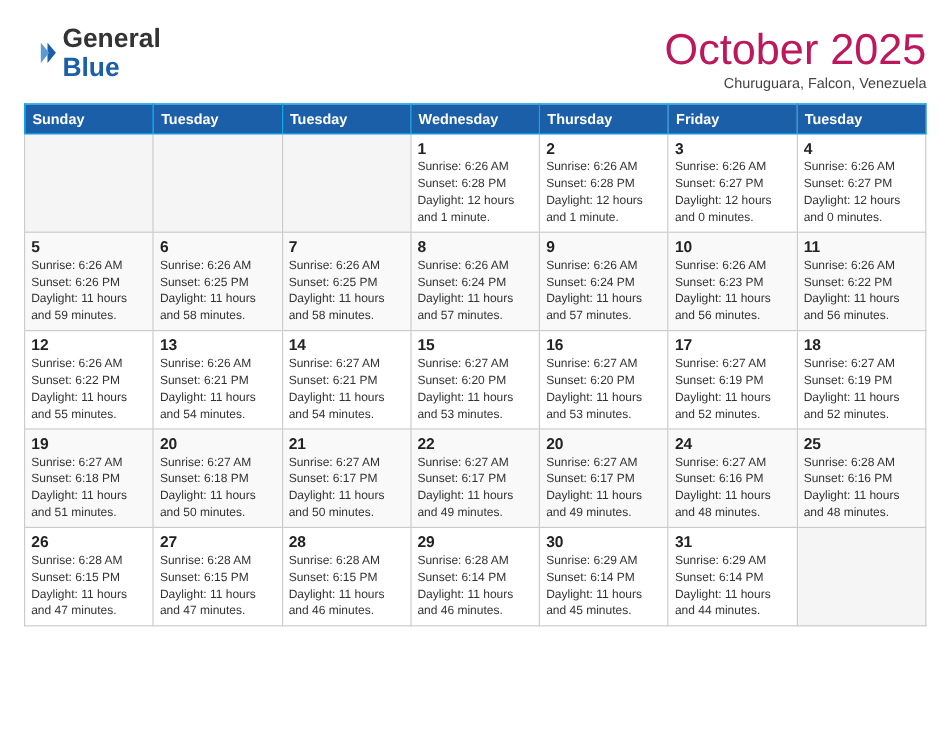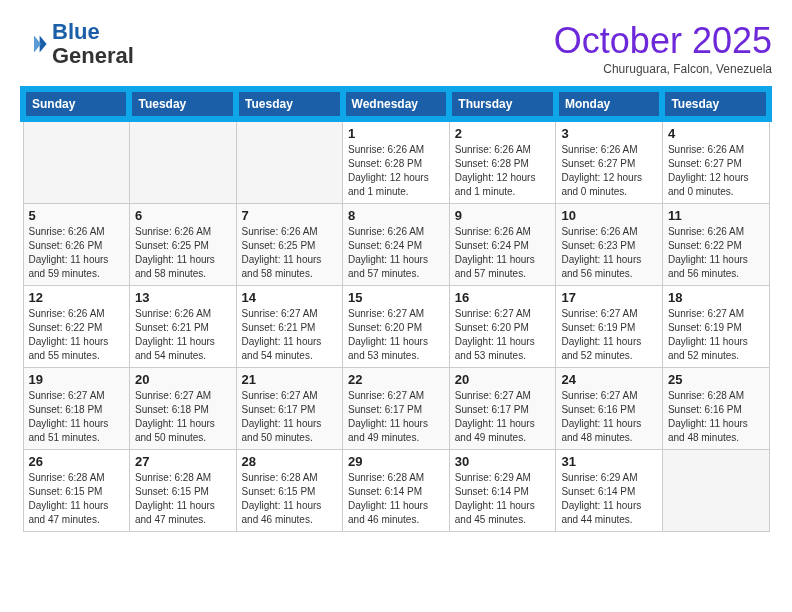--- a/index.html
+++ b/index.html
@@ -33,40 +33,40 @@
     .logo-icon {
       width: 28px;
       height: 28px;
       margin-right: 4px;
     }
     .title-block {
       text-align: right;
     }
     .month-title {
       font-size: 36px;
-      color: #6d28d9;
+      color: #be185d;
       font-weight: normal;
     }
     .location-title {
       font-size: 12px;
       color: #444;
     }
     .calendar {
       width: 100%;
       border-collapse: collapse;
       font-size: 11px;
     }
     .calendar th {
       background-color: #1a5fa8;
       color: #fff;
       text-align: left;
       padding: 5px 6px;
       font-size: 12px;
       font-weight: bold;
-      border: 6px solid #0ea5e9;
+      border: 1px solid #0ea5e9;
     }
     .calendar td {
       border: 1px solid #ccc;
       vertical-align: top;
       padding: 4px 5px;
       width: 107px;
       min-height: 80px;
       background: #fff;
     }
     .calendar tr:nth-child(even) td {
@@ -91,39 +91,39 @@
 </head>
 <body>
 
 <div class="header">
   <div class="logo">
     <svg class="logo-icon" viewBox="0 0 40 40">
       <polygon points="28,8 38,20 28,32" fill="#1a5fa8"></polygon>
       <polygon points="20,8 30,20 20,32" fill="#5b9bd5"></polygon>
     </svg>
     <div class="logo-text">
+      <div>General</div>
       <div><span>Blue</span></div>
-      <div>General</div>
     </div>
   </div>
   <div class="title-block">
     <div class="month-title">October 2025</div>
     <div class="location-title">Churuguara, Falcon, Venezuela</div>
   </div>
 </div>
 
 <table class="calendar">
   <thead>
     <tr>
     <th>Sunday</th>
         <th>Tuesday</th>
         <th>Tuesday</th>
         <th>Wednesday</th>
         <th>Thursday</th>
-        <th>Monday</th>
+        <th>Friday</th>
         <th>Tuesday</th>
       </tr>
   </thead>
   <tbody id="calendar-body">
   <tr>
         <td class="empty-cell"></td>
         <td class="empty-cell"></td>
         <td class="empty-cell"></td>
         <td>
           <span class="day-number">1</span>

